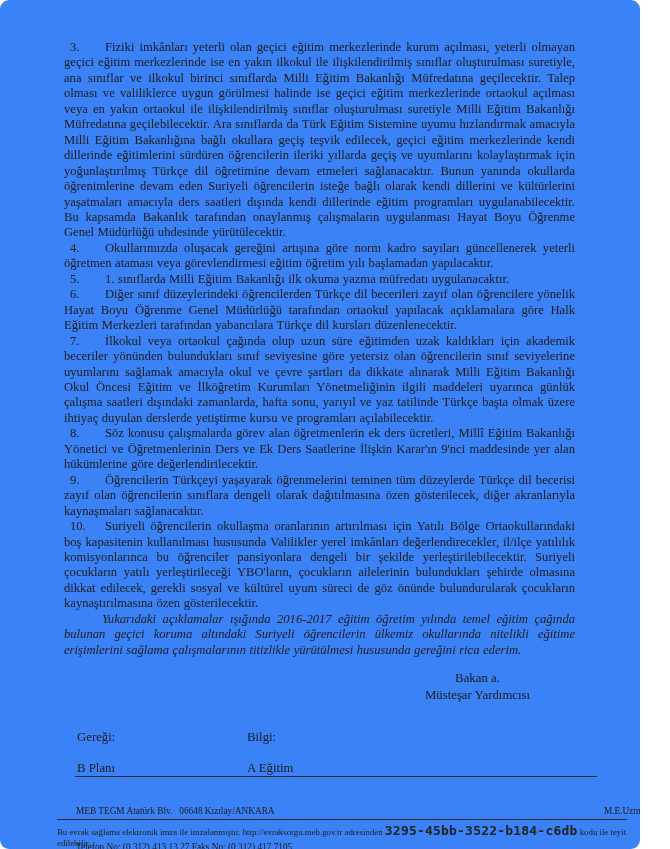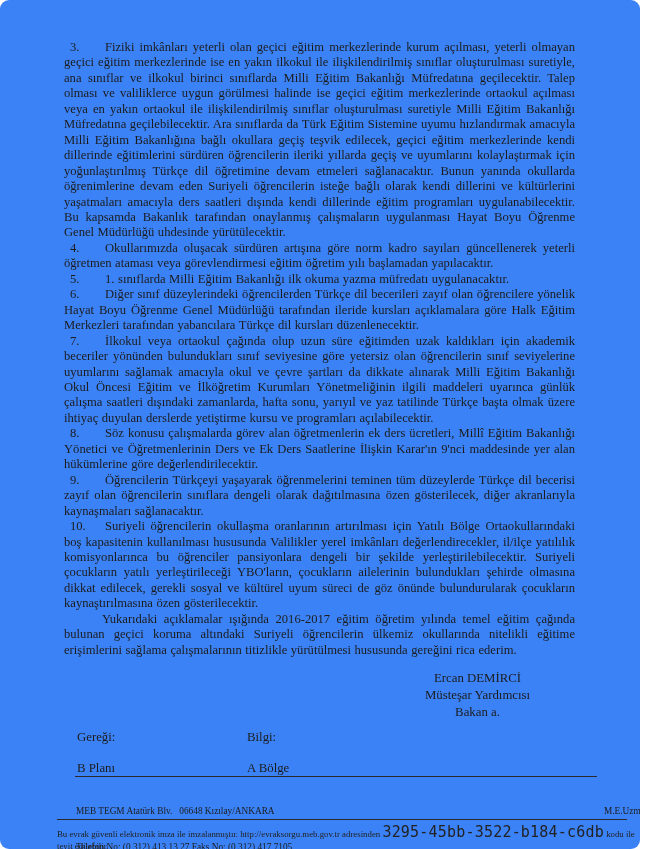--- a/index.html
+++ b/index.html
@@ -15,21 +15,21 @@
   .doc-body { position:absolute; left:64px; top:40px; width:511px; }
   .doc-body p {
     margin:0;
     text-align:justify;
     font-size:12.6px;
     line-height:15.45px;
     word-spacing:0.4px;
   }
   p.numbered { text-indent:6px; }
   span.num { display:inline-block; width:35px; text-indent:0; }
-  p.closing { text-indent:38px; }
+  p.closing { text-indent:38px;font-style:italic; }
 
   .signature {
     position:absolute; top:670px; left:370px; width:215px;
     text-align:center; font-size:12.8px; line-height:16.8px;
   }
 
   .distribution {
     position:absolute; top:716px; left:77px; width:320px;
     font-size:12.8px; line-height:17.6px;
   }
@@ -51,61 +51,60 @@
   .verify-rule {
     position:absolute; left:57px; top:819px; width:570px;
     border-top:1.4px solid #2a2a2a; height:0;
   }
   .verification {
     position:absolute; left:57px; top:823px; width:578px;
     font-size:8.8px; color:#222;
   }
   .verification .code {
     font-family:"DejaVu Sans Mono",monospace;
-    font-size:15px; letter-spacing:0.2px;
+    font-size:13px; letter-spacing:0.2px;font-weight:bold;
   }
 </style>
 </head>
 <body>
 
 <div class="page">
 
   <div class="doc-body">
     <p class="numbered"><span class="num">3.</span><span>Fiziki imkânları yeterli olan geçici eğitim merkezlerinde kurum açılması, yeterli olmayan geçici eğitim merkezlerinde ise en yakın ilkokul ile ilişkilendirilmiş sınıflar oluşturulması suretiyle, ana sınıflar ve ilkokul birinci sınıflarda Milli Eğitim Bakanlığı Müfredatına geçilecektir. Talep olması ve valiliklerce uygun görülmesi halinde ise geçici eğitim merkezlerinde ortaokul açılması veya en yakın ortaokul ile ilişkilendirilmiş sınıflar oluşturulması suretiyle Milli Eğitim Bakanlığı Müfredatına geçilebilecektir.  Ara sınıflarda da Türk Eğitim Sistemine uyumu hızlandırmak amacıyla Milli Eğitim Bakanlığına bağlı okullara geçiş teşvik edilecek, geçici eğitim merkezlerinde kendi dillerinde eğitimlerini sürdüren öğrencilerin ileriki yıllarda geçiş ve uyumlarını kolaylaştırmak için yoğunlaştırılmış Türkçe dil öğretimine devam etmeleri sağlanacaktır. Bunun yanında okullarda öğrenimlerine devam eden Suriyeli öğrencilerin isteğe bağlı olarak kendi dillerini ve kültürlerini yaşatmaları amacıyla ders saatleri dışında kendi dillerinde eğitim programları uygulanabilecektir.  Bu kapsamda Bakanlık tarafından onaylanmış çalışmaların uygulanması Hayat Boyu Öğrenme Genel Müdürlüğü uhdesinde yürütülecektir.</span></p>
-    <p class="numbered"><span class="num">4.</span><span>Okullarımızda oluşacak sürdüren artışına göre norm kadro sayıları güncellenerek yeterli öğretmen ataması veya görevlendirmesi eğitim öğretim yılı başlamadan yapılacaktır.</span></p>
+    <p class="numbered"><span class="num">4.</span><span>Okullarımızda oluşacak gereğini artışına göre norm kadro sayıları güncellenerek yeterli öğretmen ataması veya görevlendirmesi eğitim öğretim yılı başlamadan yapılacaktır.</span></p>
     <p class="numbered"><span class="num">5.</span><span>1. sınıflarda Milli Eğitim Bakanlığı ilk okuma yazma müfredatı uygulanacaktır.</span></p>
-    <p class="numbered"><span class="num">6.</span><span>Diğer sınıf düzeylerindeki öğrencilerden Türkçe dil becerileri zayıf olan öğrencilere yönelik Hayat Boyu Öğrenme Genel Müdürlüğü tarafından ileride kursları açıklamalara göre Halk Eğitim Merkezleri tarafından yabancılara Türkçe dil kursları düzenlenecektir.</span></p>
+    <p class="numbered"><span class="num">6.</span><span>Diğer sınıf düzeylerindeki öğrencilerden Türkçe dil becerileri zayıf olan öğrencilere yönelik Hayat Boyu Öğrenme Genel Müdürlüğü tarafından ortaokul yapılacak açıklamalara göre Halk Eğitim Merkezleri tarafından yabancılara Türkçe dil kursları düzenlenecektir.</span></p>
     <p class="numbered"><span class="num">7.</span><span>İlkokul veya ortaokul çağında olup uzun süre eğitimden uzak kaldıkları için akademik beceriler yönünden bulundukları sınıf seviyesine göre yetersiz olan öğrencilerin sınıf seviyelerine uyumlarını sağlamak amacıyla okul ve çevre şartları da dikkate alınarak Milli Eğitim Bakanlığı Okul Öncesi Eğitim ve İlköğretim Kurumları Yönetmeliğinin ilgili maddeleri uyarınca günlük çalışma saatleri dışındaki zamanlarda, hafta sonu, yarıyıl ve yaz tatilinde Türkçe başta olmak üzere ihtiyaç duyulan derslerde yetiştirme kursu ve programları açılabilecektir.</span></p>
     <p class="numbered"><span class="num">8.</span><span>Söz konusu çalışmalarda görev alan öğretmenlerin ek ders ücretleri, Millî Eğitim Bakanlığı Yönetici ve Öğretmenlerinin Ders ve Ek Ders Saatlerine İlişkin Karar'ın 9'nci maddesinde yer alan hükümlerine göre değerlendirilecektir.</span></p>
     <p class="numbered"><span class="num">9.</span><span>Öğrencilerin Türkçeyi yaşayarak öğrenmelerini teminen tüm düzeylerde Türkçe dil becerisi zayıf olan öğrencilerin sınıflara dengeli olarak dağıtılmasına özen gösterilecek, diğer akranlarıyla kaynaşmaları sağlanacaktır.</span></p>
     <p class="numbered"><span class="num">10.</span><span>Suriyeli öğrencilerin okullaşma oranlarının artırılması için Yatılı Bölge Ortaokullarındaki boş kapasitenin kullanılması hususunda Valilikler yerel imkânları değerlendirecekler, il/ilçe yatılılık komisyonlarınca bu öğrenciler pansiyonlara dengeli bir şekilde yerleştirilebilecektir. Suriyeli çocukların yatılı yerleştirileceği YBO'ların, çocukların ailelerinin bulundukları şehirde olmasına dikkat edilecek, gerekli sosyal ve kültürel uyum süreci de göz önünde bulundurularak çocukların kaynaştırılmasına özen gösterilecektir.</span></p>
     <p class="closing">Yukarıdaki açıklamalar ışığında 2016-2017 eğitim öğretim yılında temel eğitim çağında bulunan geçici koruma altındaki Suriyeli öğrencilerin ülkemiz okullarında nitelikli eğitime erişimlerini sağlama çalışmalarının titizlikle yürütülmesi hususunda gereğini rica ederim.</p>
   </div>
 
   <div class="signature">
-    <div>Ercan DEMİRCİ</div>
+    <div>Bakan a.</div>
     <div>Müsteşar Yardımcısı</div>
-    <div>Bakan a.</div>
   </div>
 
   <div class="distribution">
     <div><span class="dist-left">Gereği:</span><span>Bilgi:</span></div>
-    <div><span class="dist-left">B Planı</span><span>A Bölge</span></div>
+    <div><span class="dist-left">B Planı</span><span>A Eğitim</span></div>
   </div>
 
   <div class="footer-rule"></div>
 
   <div class="footer-left">
     <div>MEB TEGM Atatürk Blv.   06648 Kızılay/ANKARA</div>
     <div>Telefon No: (0 312) 413 13 27 Faks No: (0 312) 417 7105</div>
     
   </div>
 
   <div class="footer-right">
     <div>M.E.Uzmanı</div>
     
   </div>
 
   <div class="verify-rule"></div>
 
-  <div class="verification"><span>Bu evrak güvenli elektronik imza ile imzalanmıştır. http://evraksorgu.meb.gov.tr adresinden </span><span class="code">3295-45bb-3522-b184-c6db</span><span> kodu ile teyit edilebilir.</span></div>
+  <div class="verification"><span>Bu evrak sağlama elektronik imza ile imzalanmıştır. http://evraksorgu.meb.gov.tr adresinden </span><span class="code">3295-45bb-3522-b184-c6db</span><span> kodu ile teyit edilebilir.</span></div>
 
 </div>
 
 </body></html>

